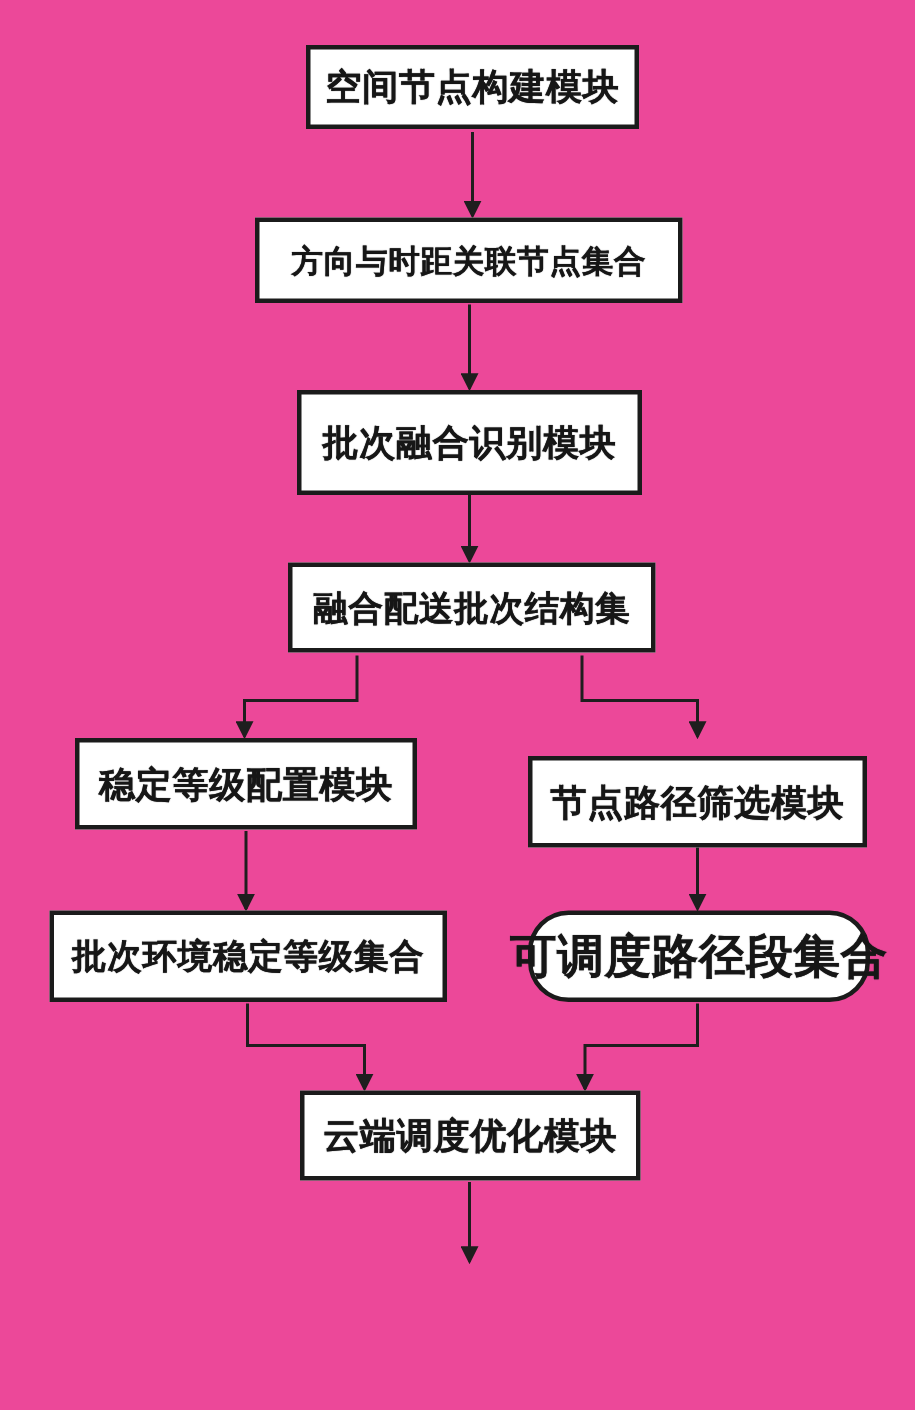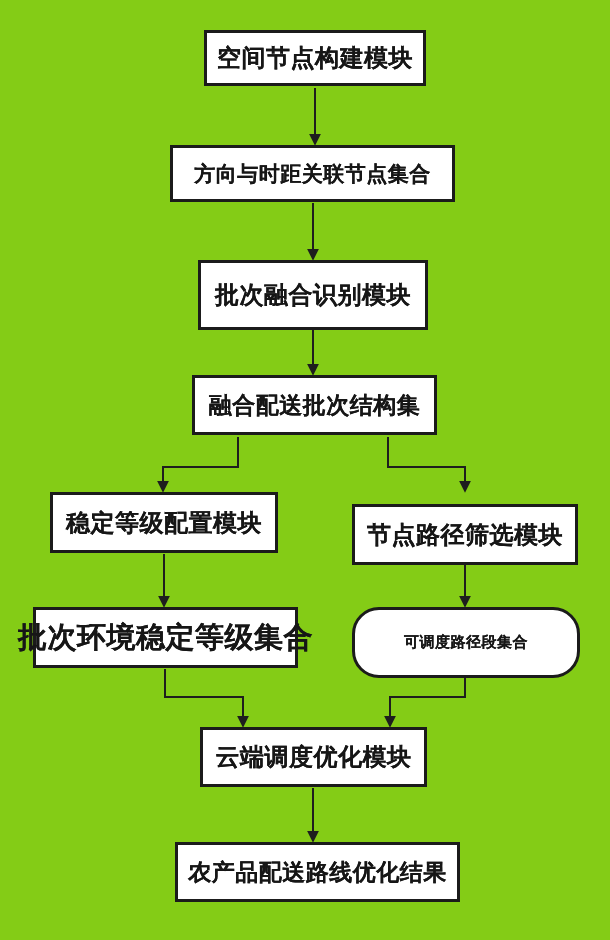--- a/index.html
+++ b/index.html
@@ -4,21 +4,21 @@
 <style>
   html, body {
     margin: 0;
     padding: 0;
     background: #ffffff;
   }
   .canvas {
     position: relative;
     width: 610px;
     height: 940px;
-    background: #84cc16;
+    background: #ec4899;
     overflow: hidden;
     font-family: Liberation Sans, sans-serif;
   }
   .flow-node {
     position: absolute;
     box-sizing: border-box;
     background: #ffffff;
     border: 3px solid #1b1b1b;
     display: flex;
     align-items: center;
@@ -31,22 +31,22 @@
     letter-spacing: 0.5px;
     text-shadow: 0 0 0.6px #222;
   }
   
   #n1  { left: 204px; top: 30px;  width: 222px; height: 56px; }
   #n2  { left: 170px; top: 145px; width: 285px; height: 57px; font-size: 21px; }
   #n3  { left: 198px; top: 260px; width: 230px; height: 70px; }
   #n4  { left: 192px; top: 375px; width: 245px; height: 60px; font-size: 23px; }
   #n5  { left: 50px;  top: 492px; width: 228px; height: 61px; }
   #n6  { left: 352px; top: 492px; width: 226px; height: 61px; margin-top: 12px; }
-  #n7  { left: 33px;  top: 607px; width: 265px; height: 61px; font-size: 29px; }
-  #n8  { left: 352px; top: 607px; width: 228px; height: 71px; font-size: 15px; border-radius: 27px; }
+  #n7  { left: 33px;  top: 607px; width: 265px; height: 61px; font-size: 23px; }
+  #n8  { left: 352px; top: 607px; width: 228px; height: 61px; font-size: 31px; border-radius: 27px; }
   #n9  { left: 200px; top: 727px; width: 227px; height: 60px; }
   #n10 { left: 175px; top: 842px; width: 285px; height: 60px; font-size: 23px; }
   .connector-layer {
     position: absolute;
     left: 0;
     top: 0;
     width: 610px;
     height: 940px;
     pointer-events: none;
   }
@@ -90,15 +90,14 @@
   <div id="n5" class="flow-node">稳定等级配置模块</div>
 
   <div id="n6" class="flow-node">节点路径筛选模块</div>
 
   <div id="n7" class="flow-node">批次环境稳定等级集合</div>
 
   <div id="n8" class="flow-node">可调度路径段集合</div>
 
   <div id="n9" class="flow-node">云端调度优化模块</div>
 
-  <div id="n10" class="flow-node">农产品配送路线优化结果</div>
 
 </div>
 
 </body></html>

